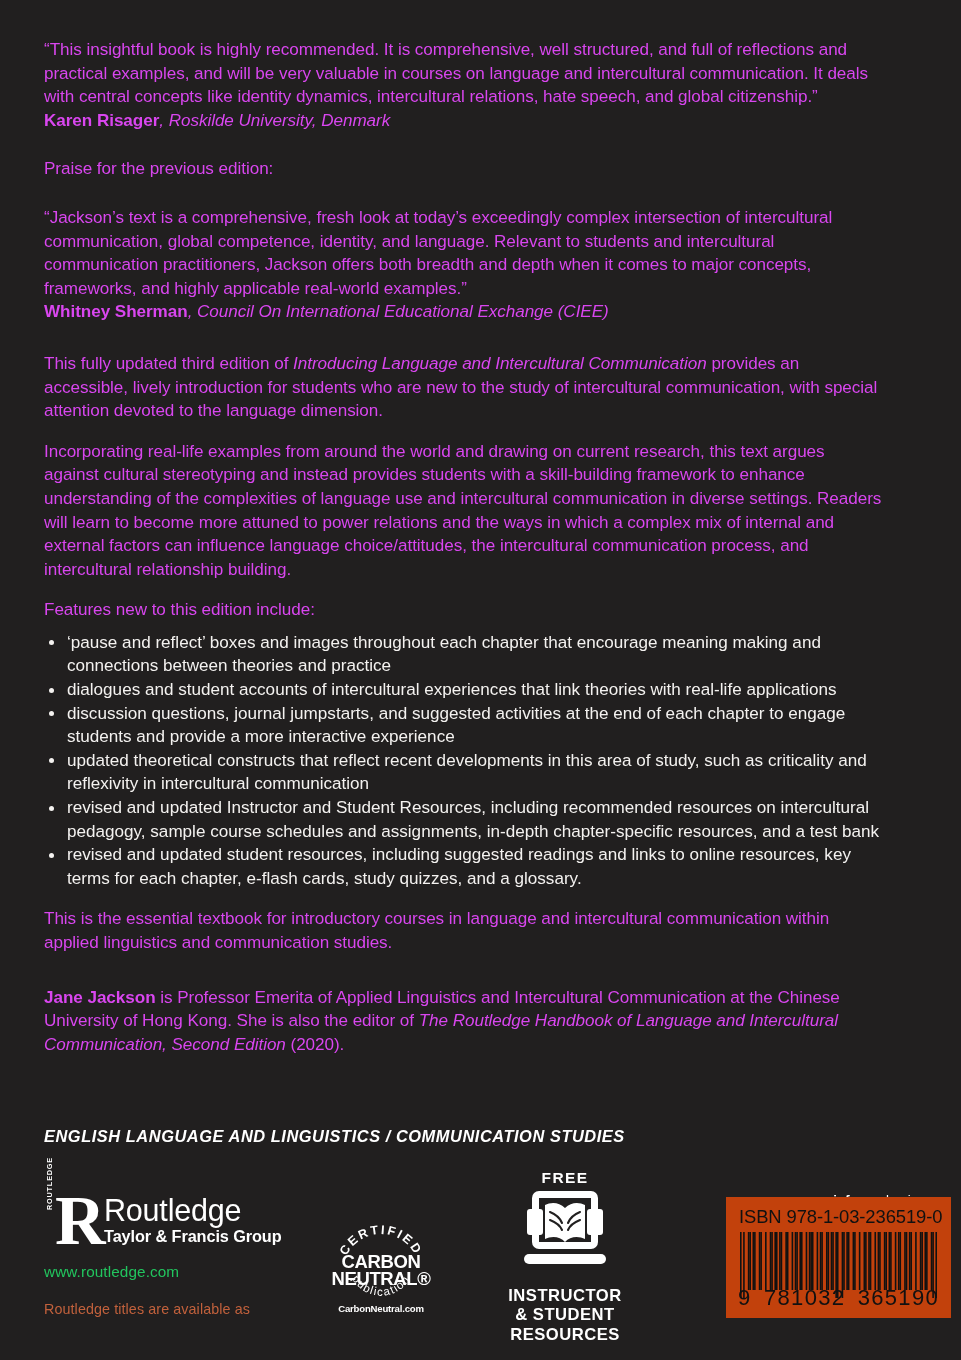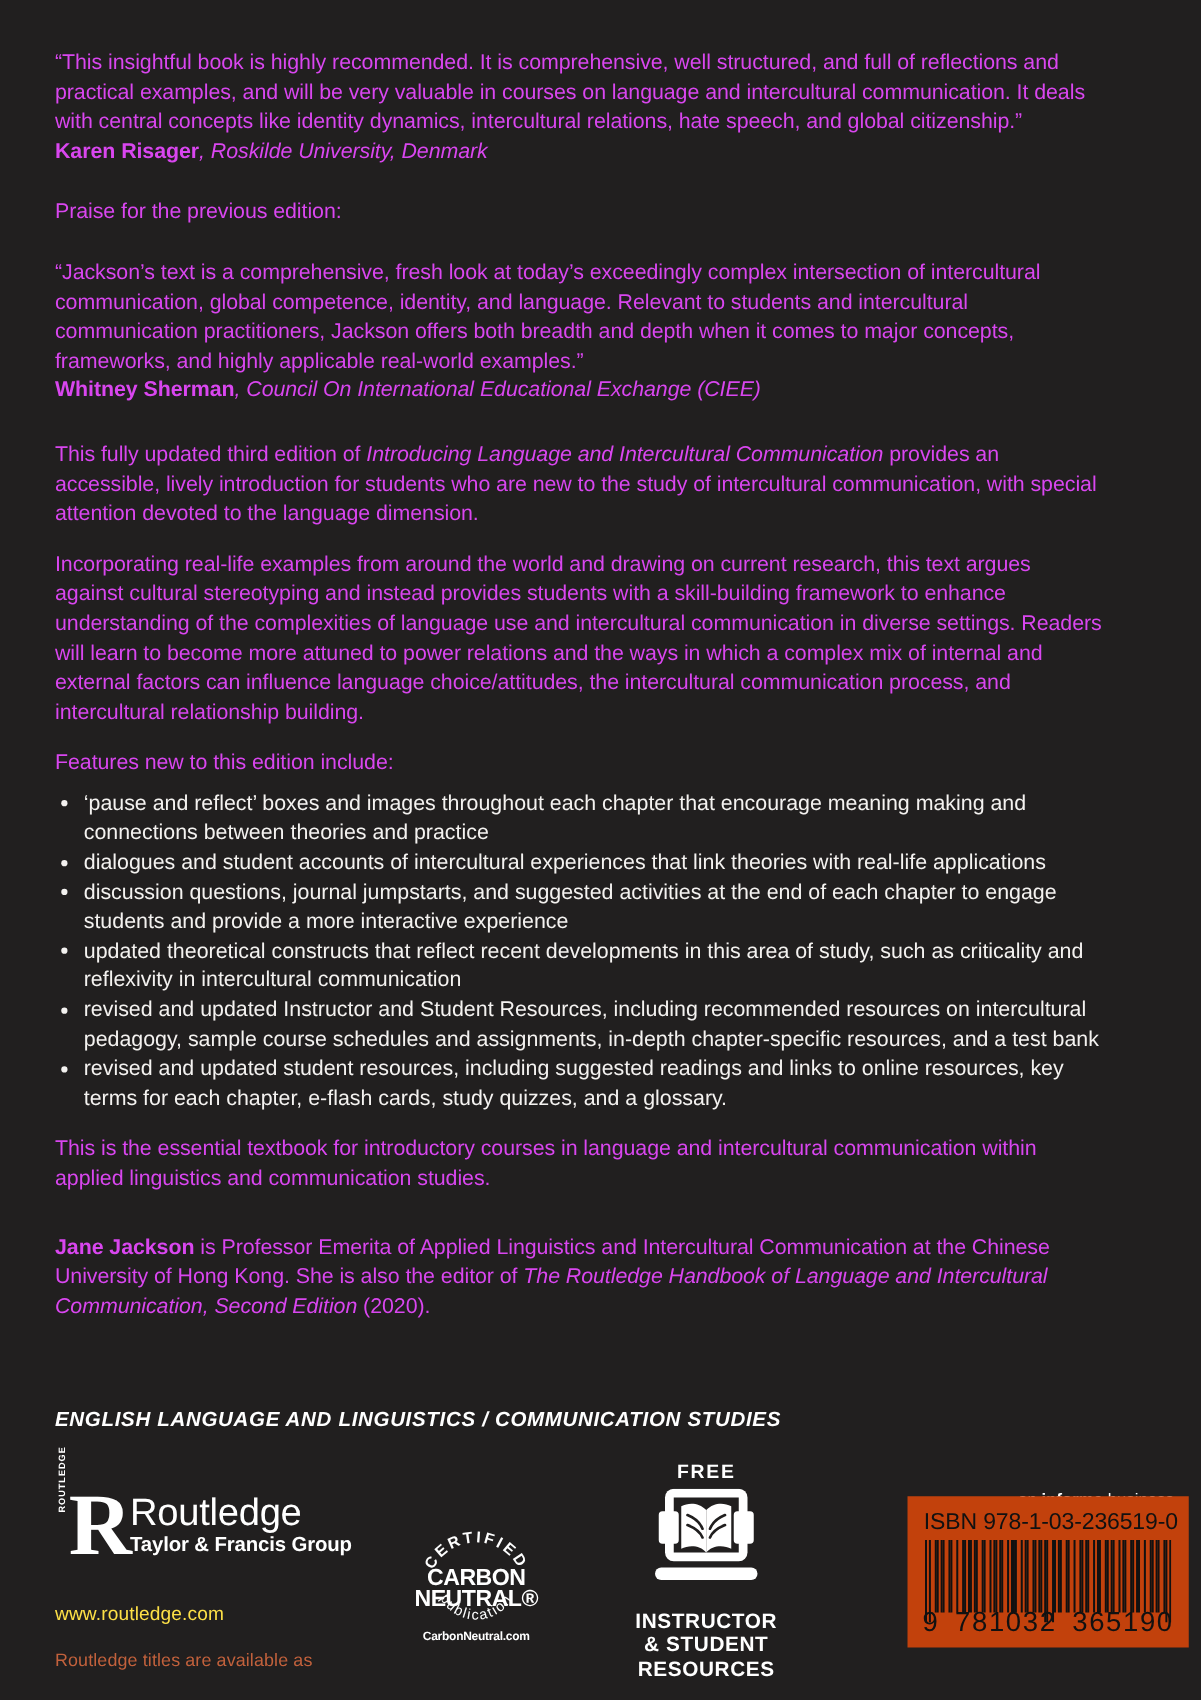--- a/index.html
+++ b/index.html
@@ -122,23 +122,23 @@
     letter-spacing: -0.2px;
   }
   .rt-sub {
     font-size: 16.3px;
     font-weight: 700;
     color: #ffffff;
     letter-spacing: -0.1px;
     margin-top: 1px;
   }
   .rt-url {
-    margin-top: 28px;
+    margin-top: 8px;
     font-size: 15.3px;
-    color: #fde047;
+    color: #22c55e;
     letter-spacing: 0.1px;
   }
   .rt-ebook {
     margin-top: 19px;
     font-size: 14.3px;
     line-height: 19px;
     color: #c2613c;
     letter-spacing: 0.1px;
   }
 

